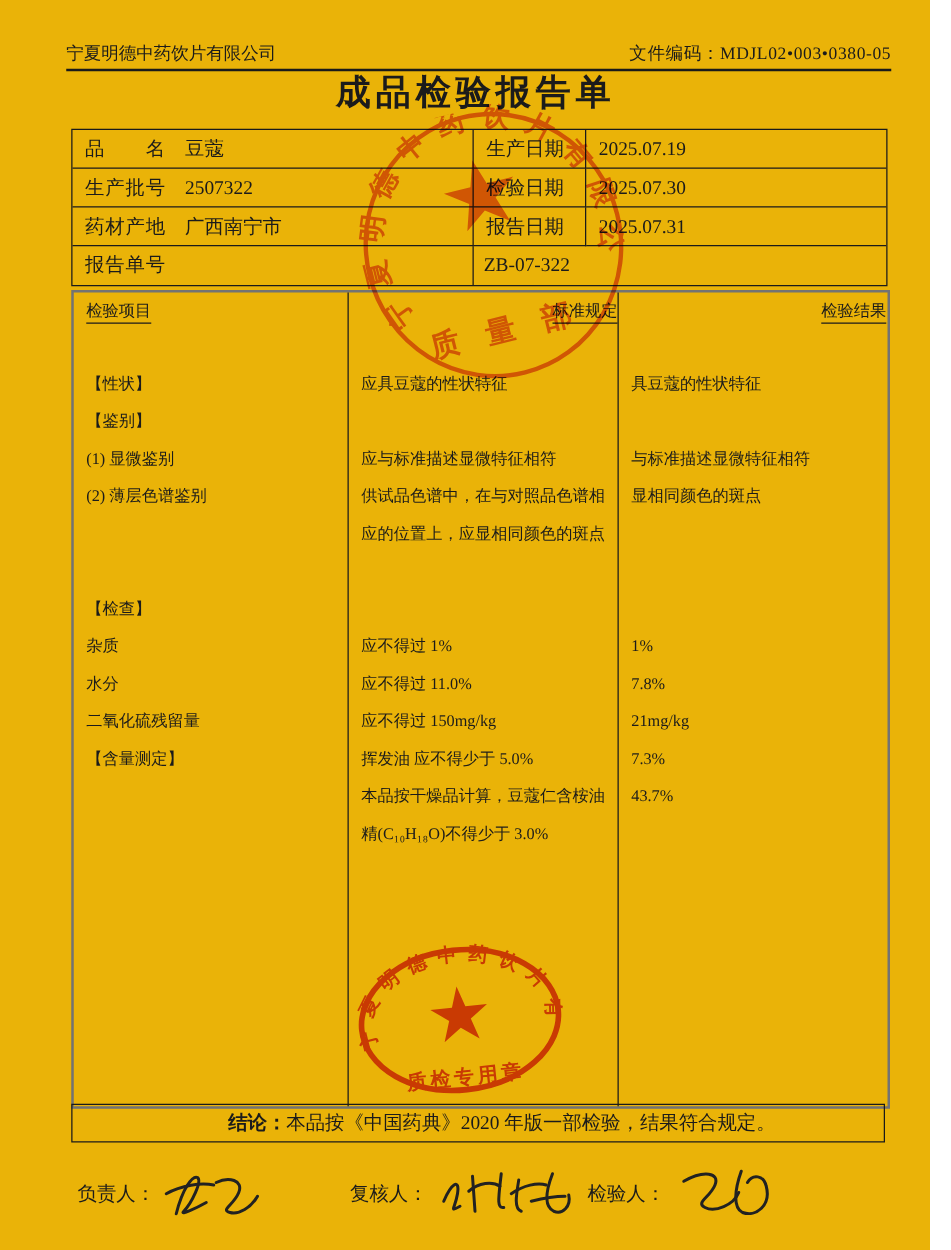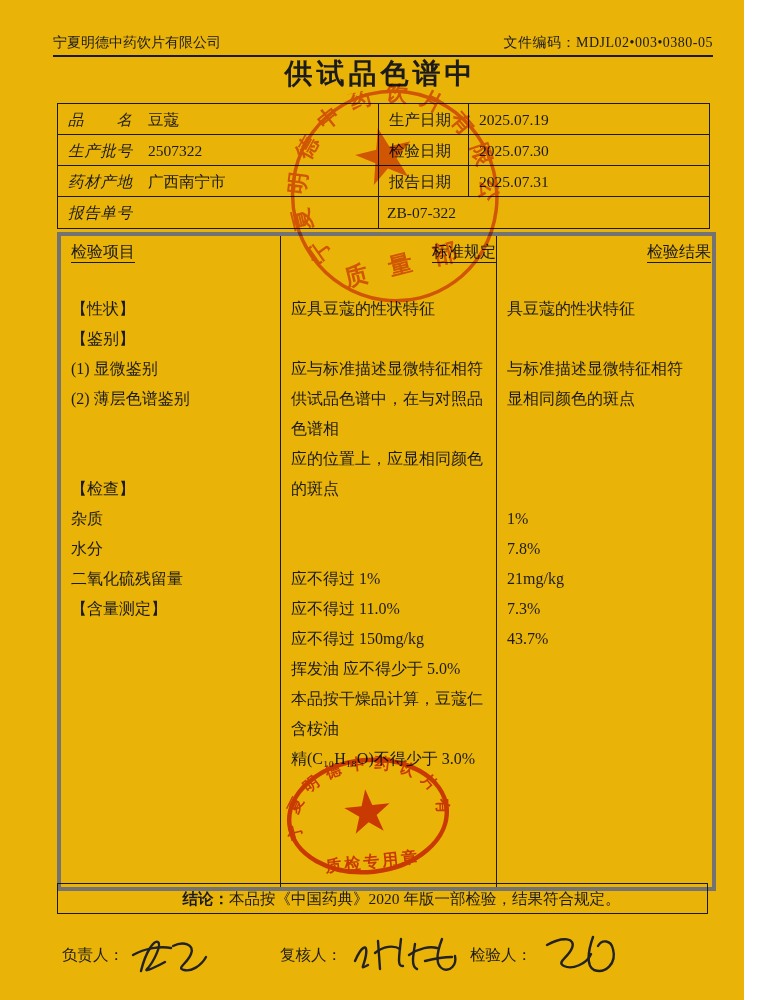--- a/index.html
+++ b/index.html
@@ -16,27 +16,27 @@
          font-size:28px;font-weight:bold;letter-spacing:4px;}
 
   
   .info{position:absolute;left:57px;top:103px;width:651px;
         display:grid;grid-template-columns:321px 90px 240px;grid-auto-rows:31px;
         border:1px solid #1a1a1a;font-size:15.5px;}
   .info .cell{border-right:1px solid #1a1a1a;border-bottom:1px solid #1a1a1a;
               line-height:31px;padding-left:10px;white-space:nowrap;overflow:hidden;}
   .info .cell.lastcol{border-right:none;}
   .info .cell.lastrow{border-bottom:none;}
-  .info .lab{display:inline-block;width:64px;text-align:justify;text-align-last:justify;font-style:italic;}
+  .info .lab{display:inline-block;width:64px;text-align:justify;text-align-last:justify;}
   .info .val{margin-left:16px;}
   .info .span2{grid-column:2 / 4;padding-left:8px;}
 
   
   .main{position:absolute;left:57px;top:232px;width:651px;height:651px;
-        border:4px solid #737373;font-size:16px;}
+        border:2px solid #737373;font-size:13px;}
   .col{position:absolute;top:0;bottom:0;}
   .col1{left:0;width:219px;border-right:1px solid #1a1a1a;}
   .col2{left:220px;width:215px;border-right:1px solid #1a1a1a;}
   .col3{left:436px;width:214px;font-family:Liberation Serif, serif;}
   .col-head{height:54px;padding-top:6px;box-sizing:border-box;}
   .col-head span{text-decoration:underline;text-underline-offset:5px;}
   .col1 .col-head{padding-left:10px;}
   .col2 .col-head,.col3 .col-head{text-align:right;}
   .col-body{padding:4px 8px 0 10px;line-height:30px;white-space:pre-line;}
 
@@ -61,21 +61,21 @@
 </head>
 <body>
 
 <div class="page">
 
   <div class="hdr">
     <span>宁夏明德中药饮片有限公司</span>
     <span class="code">文件编码：MDJL02•003•0380-05</span>
   </div>
 
-  <div class="title">供试品色谱中</div>
+  <div class="title">成品检验报告单</div>
 
   <div class="info">
     <div class="cell">
       <span class="lab">品 名</span><span class="val">豆蔻</span>
     </div>
     <div class="cell">生产日期</div>
     <div class="cell lastcol">2025.07.19</div>
 
     <div class="cell">
       <span class="lab">生产批号</span><span class="val">2507322</span>

